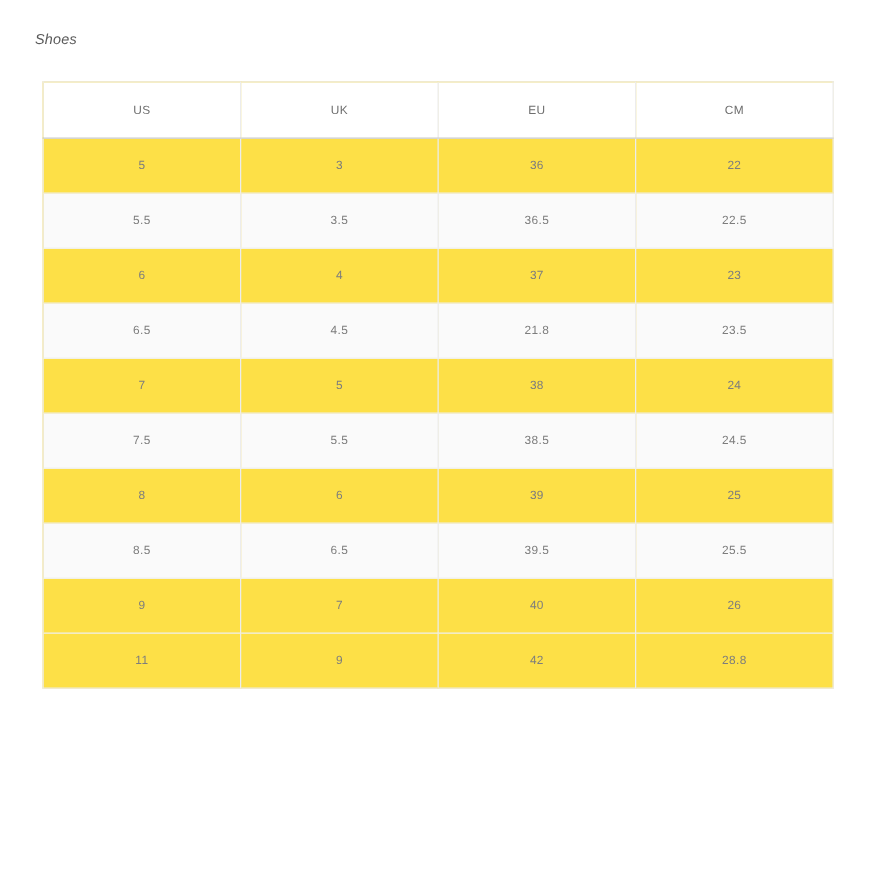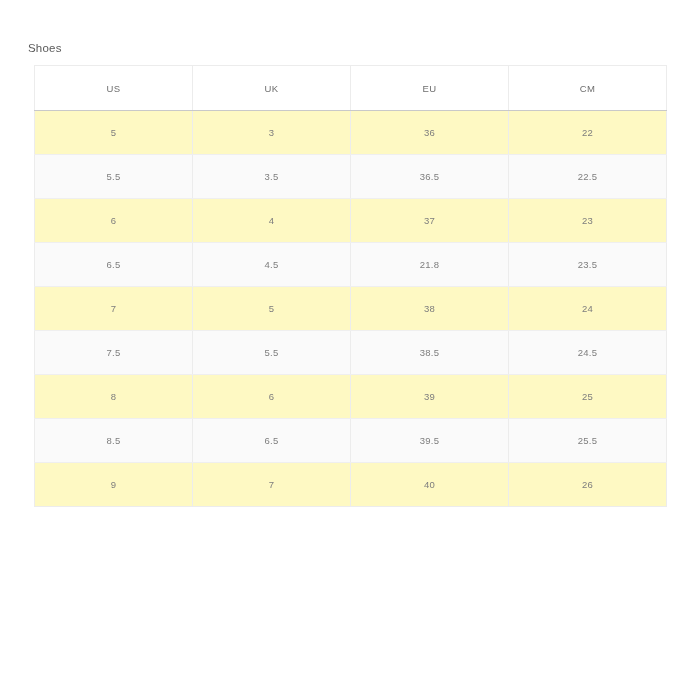--- a/index.html
+++ b/index.html
@@ -16,39 +16,40 @@
   }
   .page {
     position: relative;
     width: 700px;
     height: 700px;
     box-sizing: border-box;
   }
   .chart-title {
     position: absolute;
     left: 28px;
-    top: 40px;
+    top: 24px;
     font-size: 11.5px;
     color: #5a5a5a;
     letter-spacing: 0.2px;
     line-height: 16px;
     white-space: nowrap;
+    font-style: italic;
   }
   .table-wrap {
     position: absolute;
     left: 34px;
     top: 65px;
     width: 633px;
   }
   table.size-table {
     width: 633px;
     border-collapse: collapse;
     table-layout: fixed;
     border: 1px solid #ececec;
-    background: #fef9c3;
+    background: #fde047;
   }
   table.size-table col {
     width: 25%;
   }
   table.size-table th,
   table.size-table td {
     text-align: center;
     vertical-align: middle;
     font-weight: normal;
     color: #7d7d7d;
@@ -149,17 +150,23 @@
             <td>6.5</td>
             <td>39.5</td>
             <td>25.5</td>
           </tr>
           <tr>
             <td>9</td>
             <td>7</td>
             <td>40</td>
             <td>26</td>
           </tr>
+          <tr>
+            <td>11</td>
+            <td>9</td>
+            <td>42</td>
+            <td>28.8</td>
+          </tr>
         </tbody>
     </table>
   </div>
 
 </div>
 
 </body></html>

